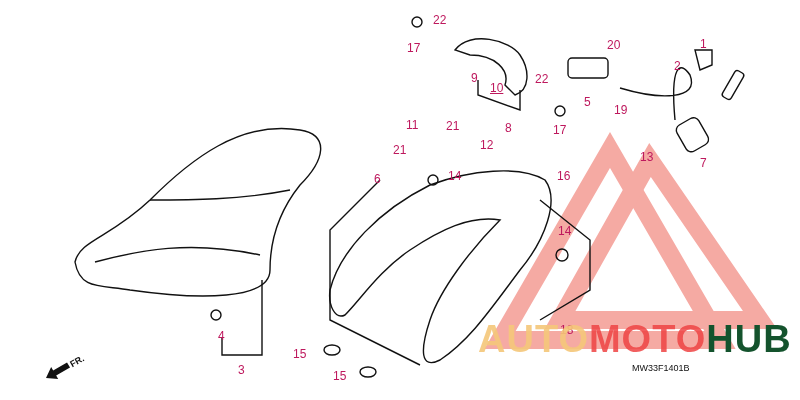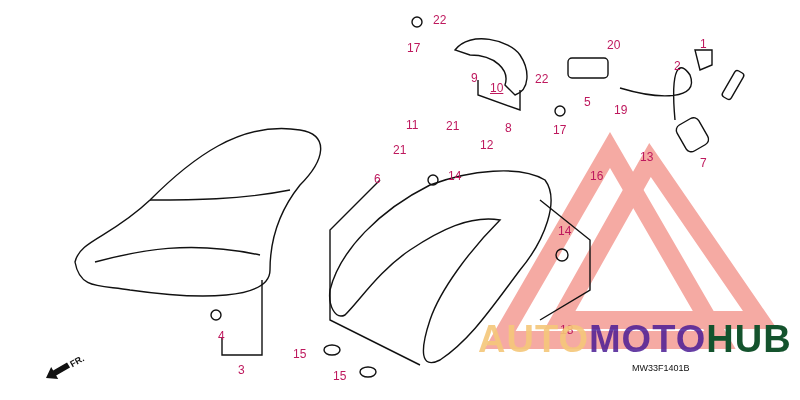--- a/index.html
+++ b/index.html
@@ -2,21 +2,21 @@
 <html><head>
   <meta charset="utf-8">
   <style>
     html,body{margin:0;padding:0;background:#fff;}
     body{width:800px;height:400px;position:relative;overflow:hidden;font-family:"Liberation Sans",sans-serif;}
     #diagram{position:absolute;left:0;top:0;width:800px;height:400px;}
     .lbl{position:absolute;font-size:12px;color:#be185d;line-height:1;}
     .code{position:absolute;font-size:9px;color:#111;}
     .wm{position:absolute;left:478px;top:318px;font-size:38px;font-weight:bold;letter-spacing:1px;font-family:"Liberation Sans",sans-serif;}
     .wm .a{color:#f5c77a;opacity:.9}
-    .wm .b{color:#4c1d95;opacity:.85}
+    .wm .b{color:#ef4444;opacity:.85}
     .wm .c{color:#14532d;}
   </style>
 </head>
 <body>
 
 <svg id="diagram" viewBox="0 0 800 400" xmlns="http://www.w3.org/2000/svg">
 
   <g fill="none" stroke="#f4a19a" stroke-width="18" opacity="0.9">
     <polygon points="610,150 500,340 720,340"></polygon>
     <polygon points="650,160 560,320 760,320"></polygon>
@@ -72,21 +72,21 @@
     <div class="lbl" style="left: 505px; top: 122px;">8</div>
     <div class="lbl" style="left: 471px; top: 72px;">9</div>
     <div class="lbl" style="left: 490px; top: 82px; text-decoration: underline;">10</div>
     <div class="lbl" style="left: 406px; top: 95px; margin-top: 24px;">11</div>
     <div class="lbl" style="left: 480px; top: 139px;">12</div>
     <div class="lbl" style="left: 640px; top: 151px;">13</div>
     <div class="lbl" style="left: 448px; top: 170px;">14</div>
     <div class="lbl" style="left: 558px; top: 225px;">14</div>
     <div class="lbl" style="left: 293px; top: 348px;">15</div>
     <div class="lbl" style="left: 333px; top: 370px;">15</div>
-    <div class="lbl" style="left: 590px; top: 170px;">16</div>
+    <div class="lbl" style="left: 557px; top: 170px;">16</div>
     <div class="lbl" style="left: 407px; top: 42px;">17</div>
     <div class="lbl" style="left: 553px; top: 124px;">17</div>
     <div class="lbl" style="left: 560px; top: 318px; margin-top: 6px;">18</div>
     <div class="lbl" style="left: 614px; top: 104px;">19</div>
     <div class="lbl" style="left: 607px; top: 39px; text-align: right;">20</div>
     <div class="lbl" style="left: 446px; top: 120px;">21</div>
     <div class="lbl" style="left: 393px; top: 144px;">21</div>
     <div class="lbl" style="left: 433px; top: 14px;">22</div>
     <div class="lbl" style="left: 535px; top: 73px;">22</div>
   </div>

